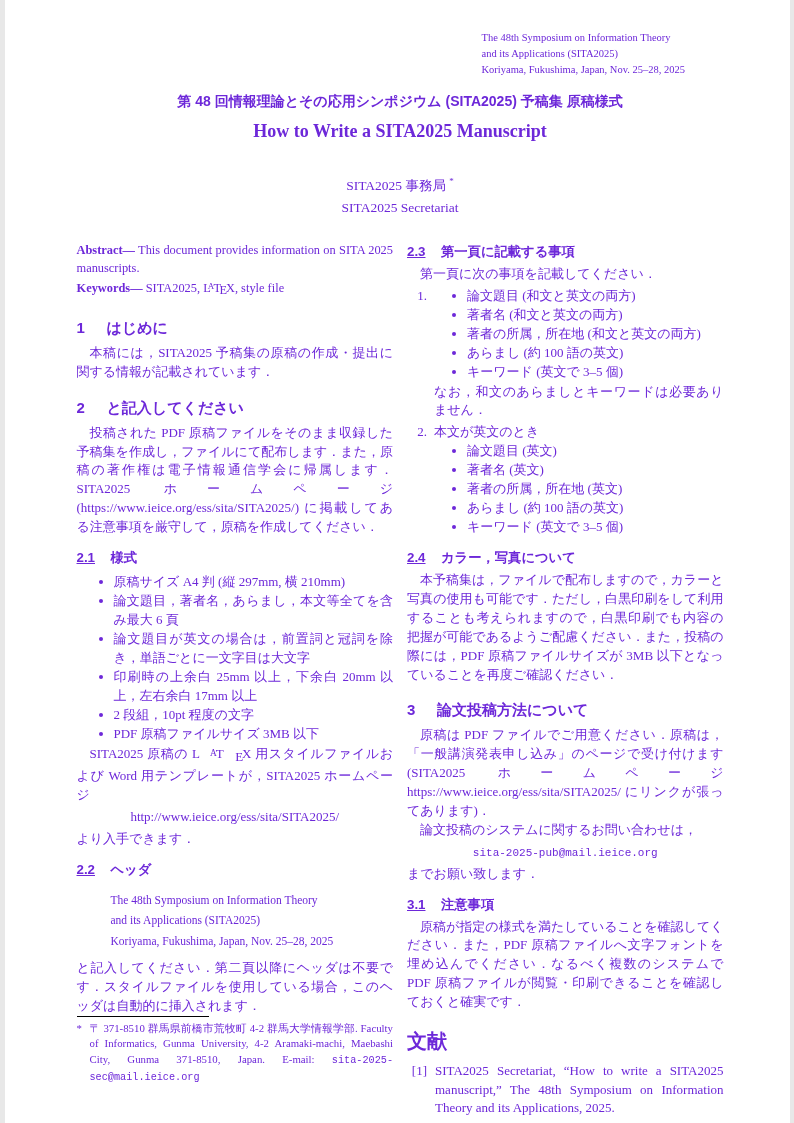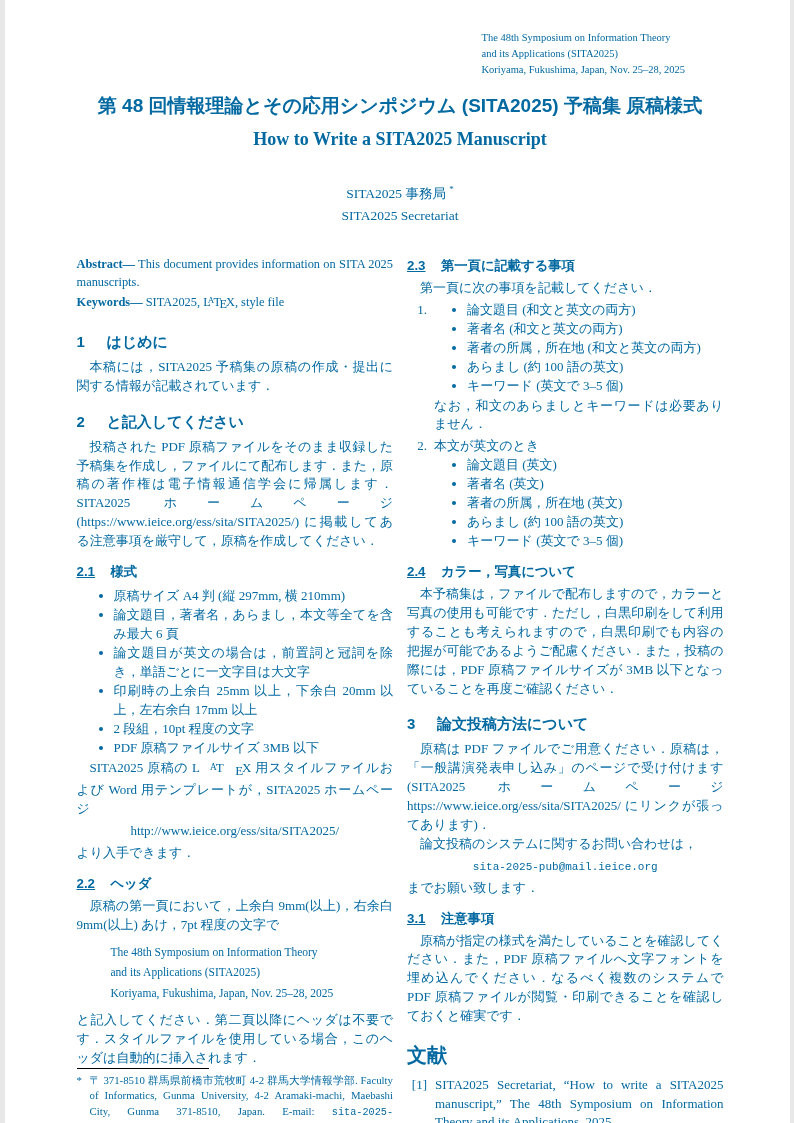--- a/index.html
+++ b/index.html
@@ -5,33 +5,33 @@
   html,body { margin:0; padding:0; background:#e8e8e8; }
   .page {
     position:relative;
     width:785px; height:1123px;
     margin:0 auto;
     background:#ffffff;
     box-sizing:border-box;
     padding:30px 66px 40px 72px;
     display:flex; flex-direction:column;
     font-family:"Liberation Serif","DejaVu Serif",serif;
-    color:#0369a1;
+    color:#6d28d9;
     overflow:hidden;
   }
   
   .runhead { align-self:flex-end; width:242px; font-size:10.5px; line-height:1.5; }
   
   .titleblock { text-align:center; margin-top:16px; }
-  .title-ja { font-family:"Liberation Sans","DejaVu Sans",sans-serif; font-weight:bold; font-size:19px; margin:0 0 10px 0; }
+  .title-ja { font-family:"Liberation Sans","DejaVu Sans",sans-serif; font-weight:bold; font-size:14px; margin:0 0 10px 0; }
   .title-en { font-weight:bold; font-size:18px; margin:0; }
   .authors { margin-top:32px; font-size:13.5px; line-height:1.65; }
   .authors sup { font-size:9px; }
   
-  .columns { display:flex; gap:14px; margin-top:29px; flex:1; min-height:0; }
+  .columns { display:flex; gap:14px; margin-top:23px; flex:1; min-height:0; }
   .col { width:324px; box-sizing:border-box; font-size:13px; line-height:1.46; text-align:justify; }
   .col.left { display:flex; flex-direction:column; }
   .col p { margin:0; }
   p.indent { text-indent:1em; }
   
   .abstract { font-size:12.4px; line-height:1.42; }
   .abstract p { margin:0 0 2px 0; }
   .abstract b { font-weight:bold; }
   
   .sec-h { font-family:"Liberation Sans","DejaVu Sans",sans-serif; font-weight:bold; display:flex; margin:15px 0 5px 0; }
@@ -122,21 +122,20 @@
         <li>PDF 原稿ファイルサイズ 3MB 以下</li>
       </ul>
       <p class="indent"><span>SITA2025 原稿の </span><span class="latex"><span>L</span><span class="lA">A</span><span>T</span><span class="lE">E</span><span>X</span></span><span> 用スタイルファイルおよび Word 用テンプレートが，SITA2025 ホームページ</span></p>
       <div class="center-line"><a class="plink">http://www.ieice.org/ess/sita/SITA2025/</a></div>
       <p>より入手できます．</p>
 
       <div class="sec-h l2">
           <span class="num">2.2</span>
           <span>ヘッダ</span>
         </div>
-      <p class="indent">原稿の第一頁において，上余白 9mm(以上)，右余白 9mm(以上) あけ，7pt 程度の文字で</p>
       <div class="quote">
         <div>The 48th Symposium on Information Theory</div>
         <div>and its Applications (SITA2025)</div>
         <div>Koriyama, Fukushima, Japan, Nov. 25–28, 2025</div>
       </div>
       <p>と記入してください．第二頁以降にヘッダは不要です．スタイルファイルを使用している場合，このヘッダは自動的に挿入されます．</p>
 
       <div class="footnote">
         <div class="rule"></div>
         <div class="fnrow">

